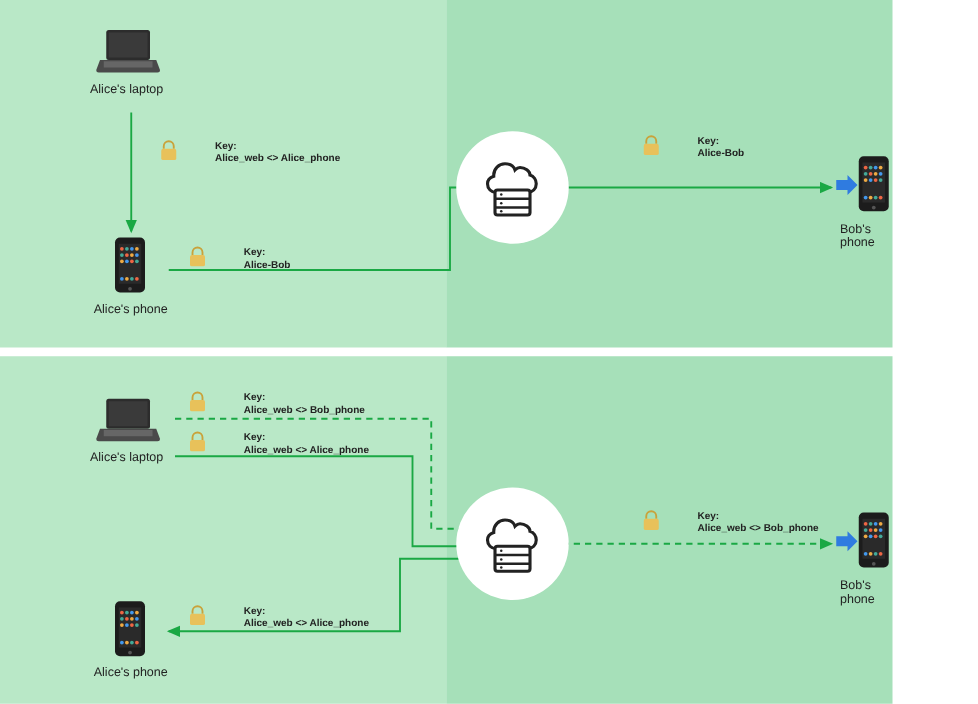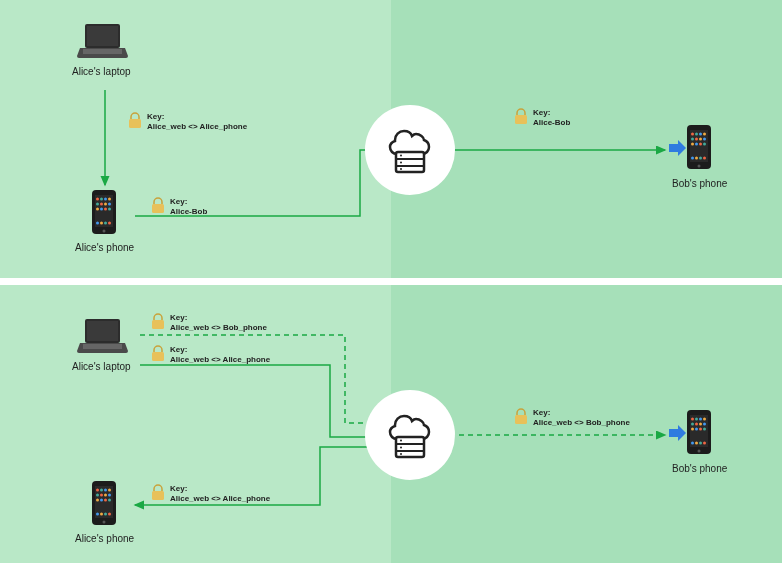--- a/index.html
+++ b/index.html
@@ -1,25 +1,25 @@
 <!DOCTYPE html>
 <html><head>
 <meta charset="utf-8">
 <style>
   * { box-sizing: border-box; margin: 0; padding: 0; }
   body { font-family: Arial, Helvetica, sans-serif; font-size: 10px; background: #fff; }
-  .canvas { position: relative; width: 782px; height: 563px; background: #fff; }
+  .canvas { position: relative; width: 714px; height: 563px; background: #fff; }
   .panel { position: absolute; left: 0; width: 100%; }
   .panel-top { top: 0; height: 278px; }
   .panel-bot { top: 285px; height: 278px; }
   .half { position: absolute; top: 0; height: 100%; }
   .half-left { left: 0; width: 50%; background: #b9e8c7; }
   .half-right { left: 50%; width: 50%; background: #a6e0b9; }
   .device-label { position: absolute; font-size: 10px; color: #222; font-weight: 500; }
-  .key-group { position: absolute; font-size: 8px; color: #222; line-height: 1.2; }
+  .key-group { position: absolute; font-size: 8px; color: #222; line-height: 1.2; margin-left: 25px; }
   .key-group .title { font-weight: 700; }
   .key-group .val { font-weight: 700; }
   .lock { position: absolute; }
   svg.abs { position: absolute; overflow: visible; }
   .server-circle { position: absolute; width: 90px; height: 90px; border-radius: 50%; background: #fff; display: flex; align-items: center; justify-content: center; }
 </style>
 </head>
 <body>
 
 <div class="canvas">

